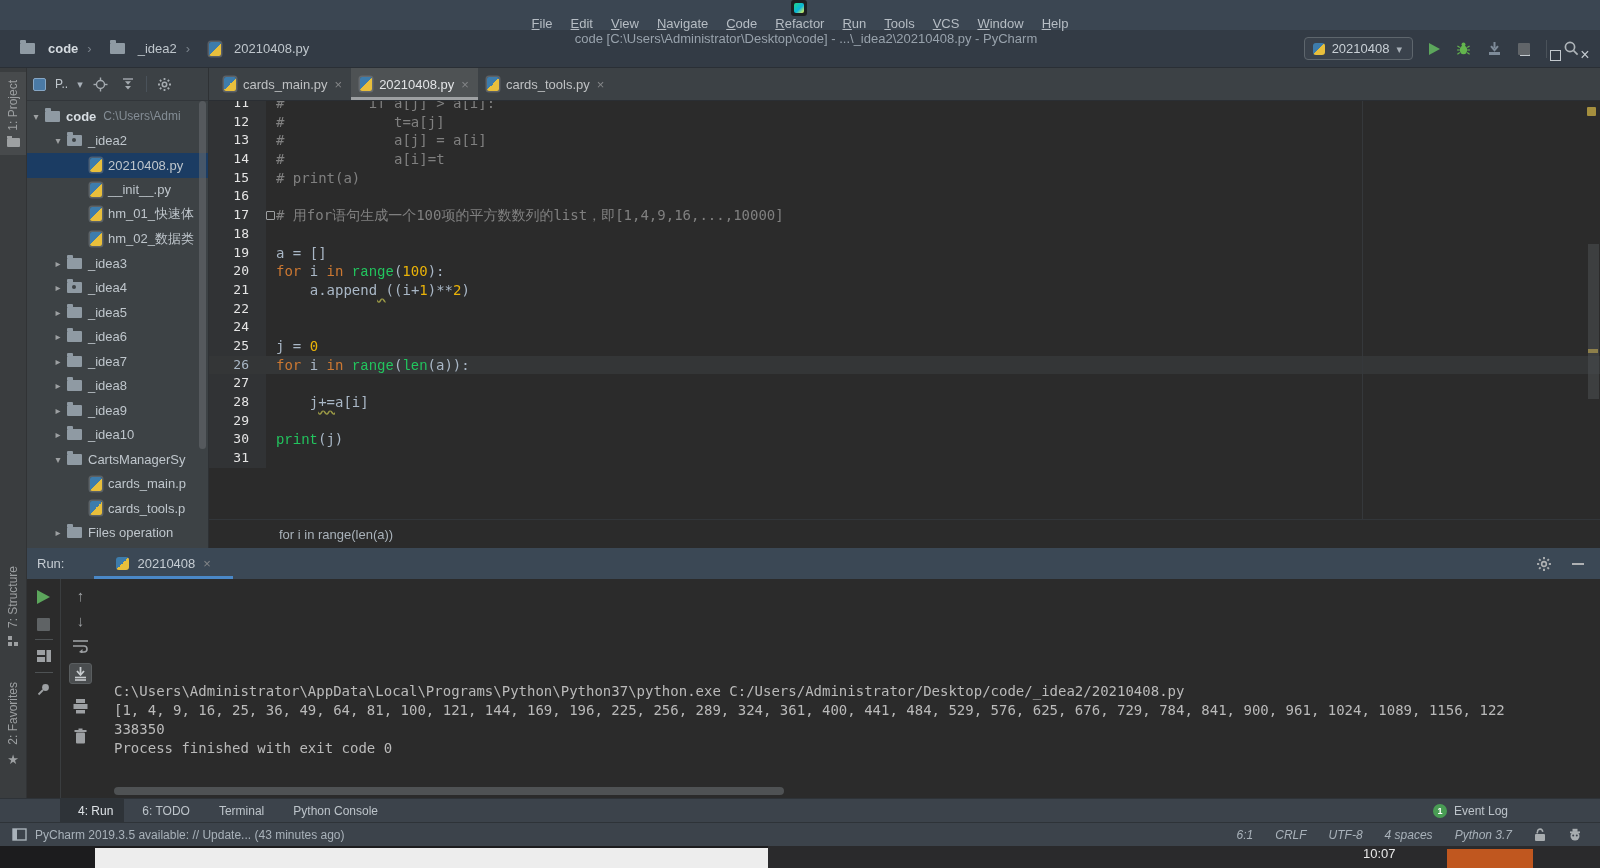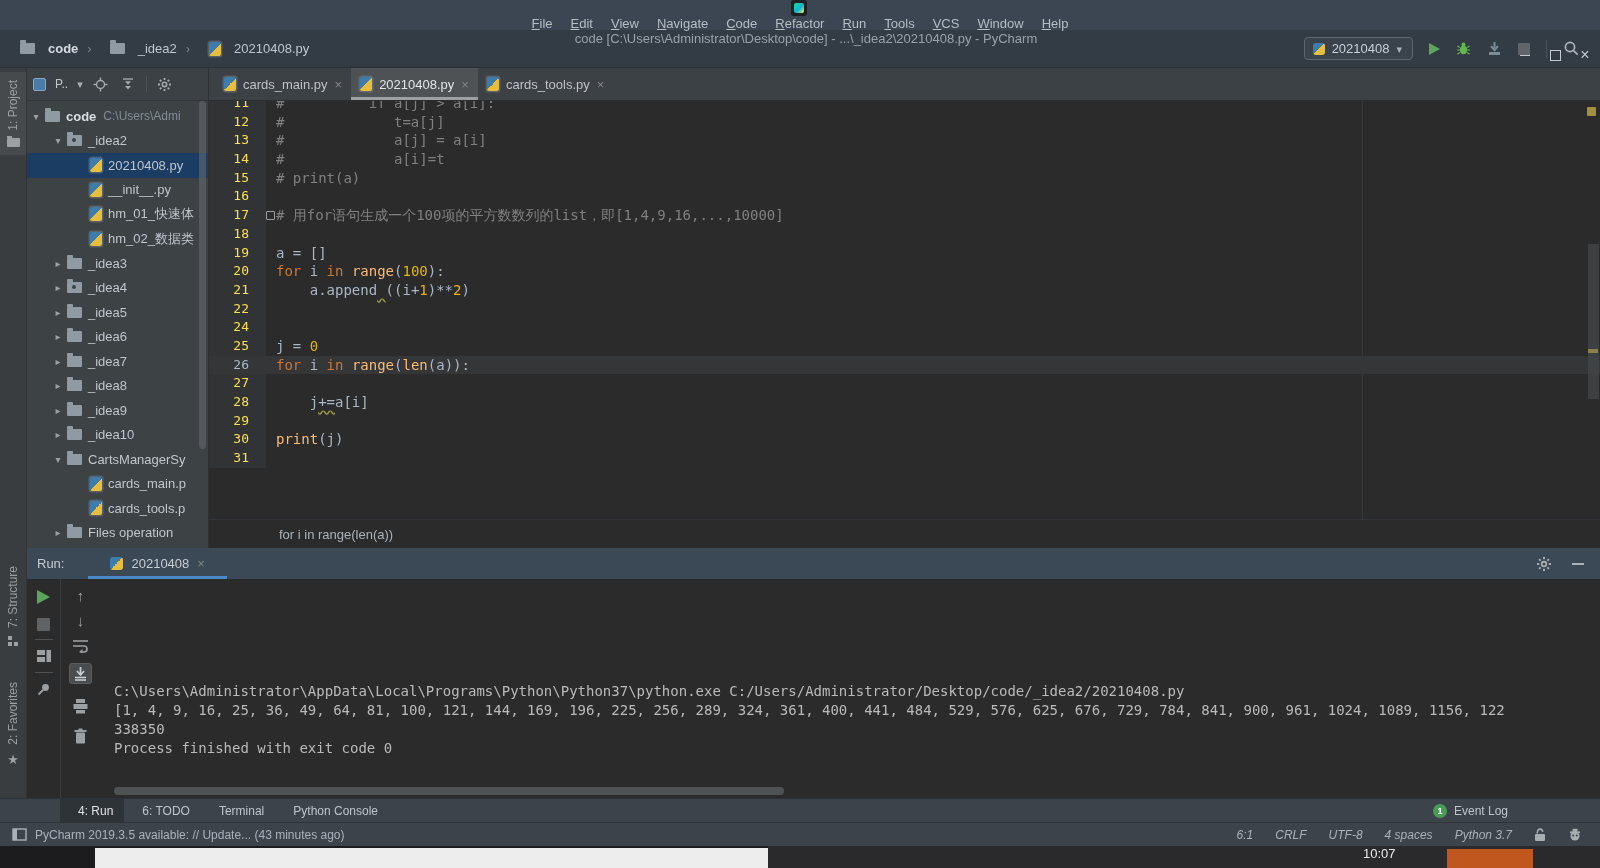--- a/index.html
+++ b/index.html
@@ -87,42 +87,42 @@
   .tab { display:flex; align-items:center; gap:7px; padding:0 9px; font-size:13px; color:#BFC1C3;
     position:relative; }
   .tab.active { background:#4E5254; color:#E2E4E6; }
   .tab.active::after { content:''; position:absolute; left:0; right:0; bottom:0; height:3px; background:#9DA0A2; }
   .close-x::before { content:'×'; color:#848688; font-size:13px; }
   .code-area { flex:1; position:relative; overflow:hidden;
     font-family:"DejaVu Sans Mono",monospace; font-size:14px; color:#A9B7C6; }
   .code-scroll { margin-top:-7px; }
   .cline { display:flex; height:18.7px; line-height:18.7px; white-space:pre; }
   .cline.cur { background:#343637; }
-  .lnum { width:57px; flex:none; text-align:right; padding-right:17px; color:#fde047;
+  .lnum { width:57px; flex:none; text-align:right; padding-right:17px; color:#e5e5e5;
     background:#313335; font-size:13px; }
   .cline.cur .lnum { color:#A9B7C6; background:#343637; }
   .gmark { width:10px; flex:none; }
   .cline.fold .gmark::before { content:''; display:block; width:7px; height:7px; margin-top:5px;
     border:1px solid #9DA0A2; border-radius:1px; }
-  .cm { color:#808080; } .kw { color:#CC7832; } .fn { color:#fdba74; }
+  .cm { color:#808080; } .kw { color:#CC7832; } .fn { color:#22c55e;font-family:Liberation Mono, monospace; }
   .num { color:#eab308;margin-top:36px; } .pl { color:#A9B7C6; }
   .wavy { text-decoration:underline; text-decoration-style:wavy; text-decoration-color:#9C9A45;
     text-underline-offset:3px; }
   .margin-guide { position:absolute; left:1153px; top:0; bottom:0; width:1px; background:#35383B; }
   .ed-scrollbar { position:absolute; right:1px; top:143px; width:11px; height:155px; background:#4A4D4F; opacity:.6; }
   .file-status { position:absolute; right:4px; top:6px; width:9px; height:9px; background:#A58F3E; border-radius:1px; }
   .warn-mark { position:absolute; right:2px; top:248px; width:10px; height:4px; background:#8D7F4A; }
   .context-bar { height:29px; border-top:1px solid #32363A; background:#2B2B2B; display:flex;
     align-items:center; padding-left:70px; font-size:13px; color:#A9B2BA; }
 
   
   .run-panel { flex:1; display:flex; flex-direction:column; background:#2B2B2B; min-height:0; }
   .run-header { height:31px; background:#3B4855; display:flex; align-items:center; padding-left:10px;
     font-size:13px; color:#C6CDD3; }
-  .run-label { margin-right:24px; }
+  .run-label { margin-right:30px; }
   .run-tab { height:100%; display:flex; align-items:center; gap:8px; padding:0 22px; position:relative; }
   .run-tab::after { content:''; position:absolute; left:0; right:0; bottom:0; height:3px; background:#4A88C7; }
   .run-hdr-right { margin-left:auto; display:flex; align-items:center; gap:20px; margin-right:16px; }
   .run-body { flex:1; display:flex; position:relative; min-height:0; }
   .rtb1 { width:34px; flex:none; display:flex; flex-direction:column; align-items:center;
     padding-top:11px; border-right:1px solid #3A3D3F; }
   .rtb2 { width:39px; flex:none; display:flex; flex-direction:column; align-items:center; padding-top:9px; }
   .rtb-gap { height:14px; } .rtb-gap-s { height:10px; }
   .hsep { width:18px; height:1px; background:#4E5254; margin:8px 0; }
   .rerun-tri { width:0; height:0; border-left:13px solid #5CA65C; border-top:7.5px solid transparent;

